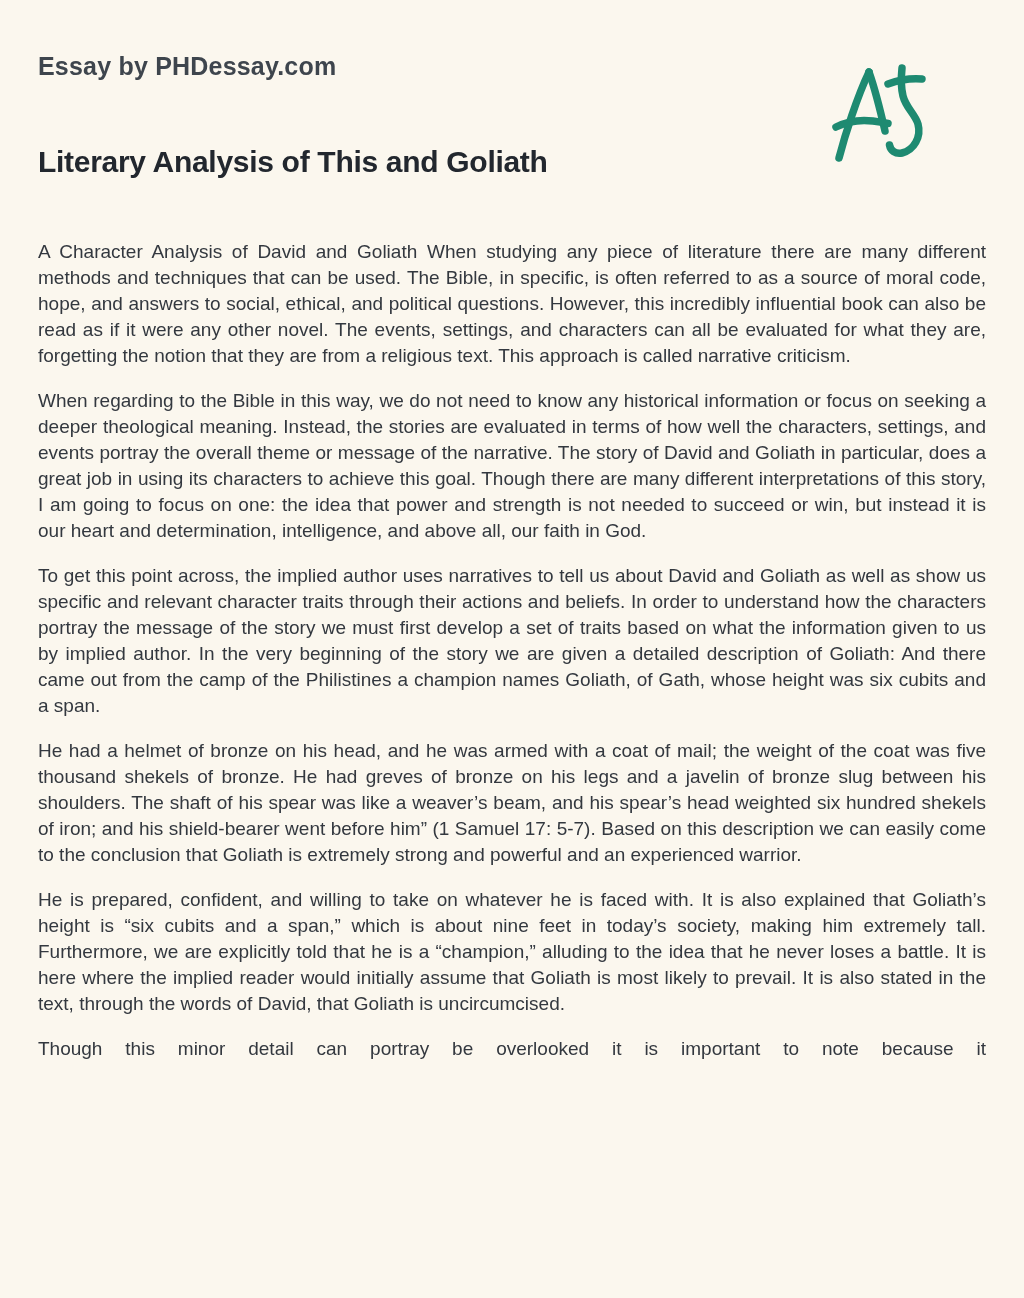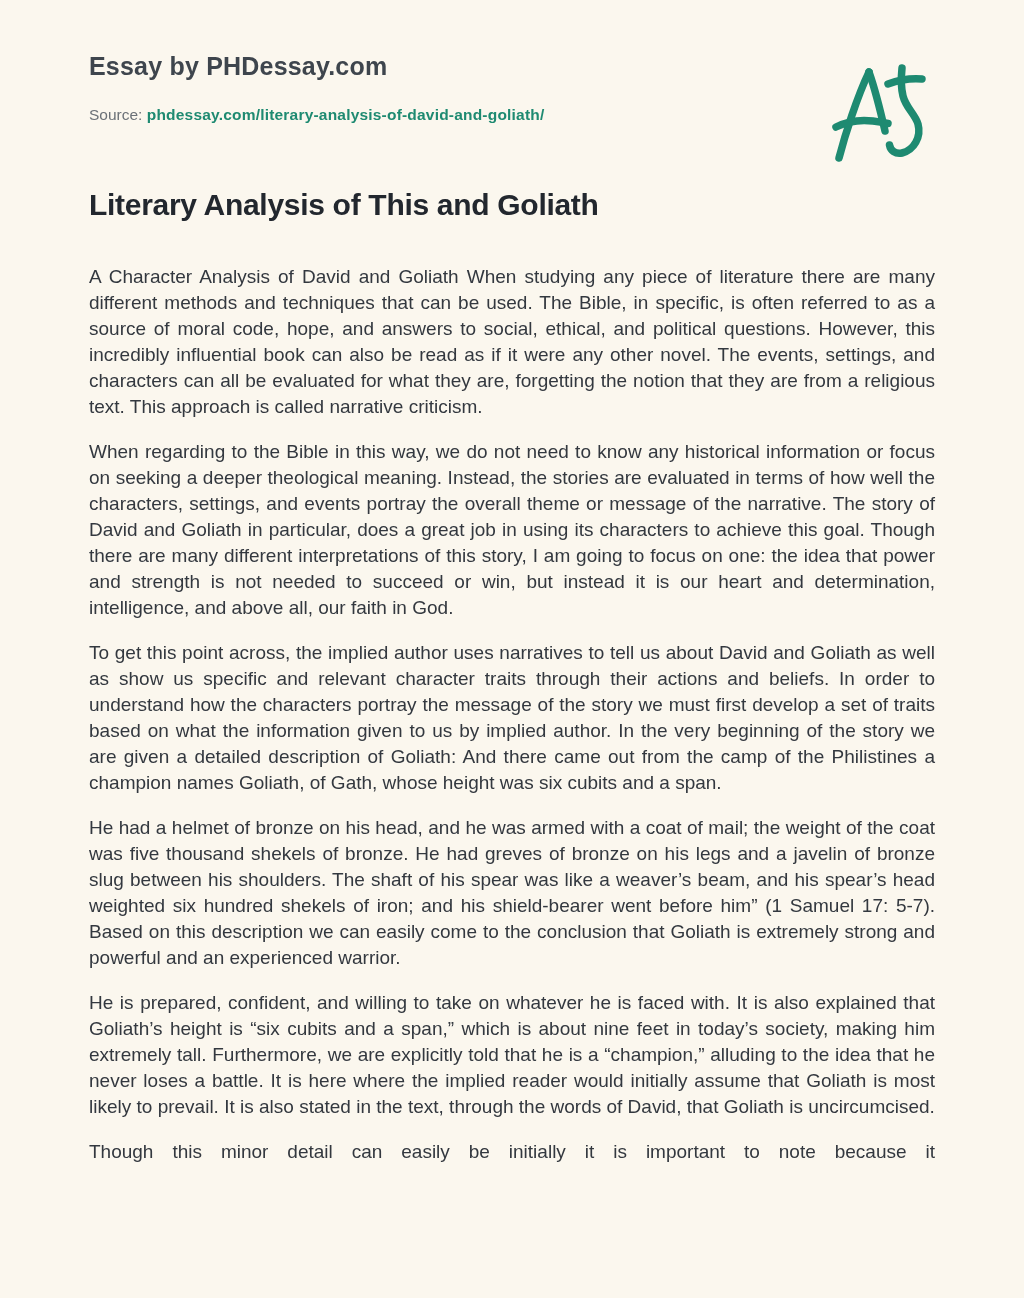--- a/index.html
+++ b/index.html
@@ -15,21 +15,21 @@
     width: 1024px;
     background: var(--bg);
     font-family: "Liberation Sans", sans-serif;
   }
   .page {
     position: relative;
     width: 1024px;
     height: 1298px;
     overflow: hidden;
     background: var(--bg);
-    padding: 0 89px;
+    padding: 0 38px;
   }
   .header-title {
     padding-top: 52px;
     font-size: 25px;
     font-weight: bold;
     color: var(--head);
     letter-spacing: 0.2px;
   }
   .source-row {
     margin-top: 25px;
@@ -58,21 +58,21 @@
     stroke-linejoin: round;
   }
   .essay-title {
     margin-top: 64px;
     font-size: 30px;
     font-weight: bold;
     color: var(--title);
     letter-spacing: -0.3px;
   }
   .essay-body {
-    margin-top: 42px;
+    margin-top: 60px;
   }
   .essay-body p {
     font-size: 19px;
     line-height: 26px;
     color: var(--ink);
     text-align: justify;
     margin-bottom: 19px;
   }
   .essay-body p.clipped {
     height: 26px;
@@ -81,24 +81,20 @@
     margin-bottom: 0;
   }
 </style>
 </head>
 <body>
 
 <div class="page">
 
   <div class="header-title">Essay by PHDessay.com</div>
 
-  <div class="source-row">
-    <span>Source:</span>
-    <a href="#" class="source-link">phdessay.com/literary-analysis-of-david-and-goliath/</a>
-  </div>
 
   <div class="logo">
     <svg viewBox="0 0 100 110" aria-hidden="true">
 
       <path d="M 9 101 C 15 78 27 40 39 15"></path>
 
       <path d="M 39 15 C 45 32 50 52 55 74"></path>
 
       <path d="M 6 70 C 18 64 31 62.5 43 64 C 49 64.8 53 65.5 58 66.5"></path>
 
@@ -109,16 +105,16 @@
   </div>
 
   <h1 class="essay-title">Literary Analysis of This and Goliath</h1>
 
   <div class="essay-body">
     <p>A Character Analysis of David and Goliath When studying any piece of literature there are many different methods and techniques that can be used. The Bible, in specific, is often referred to as a source of moral code, hope, and answers to social, ethical, and political questions. However, this incredibly influential book can also be read as if it were any other novel. The events, settings, and characters can all be evaluated for what they are, forgetting the notion that they are from a religious text. This approach is called narrative criticism.</p>
     <p>When regarding to the Bible in this way, we do not need to know any historical information or focus on seeking a deeper theological meaning. Instead, the stories are evaluated in terms of how well the characters, settings, and events portray the overall theme or message of the narrative. The story of David and Goliath in particular, does a great job in using its characters to achieve this goal. Though there are many different interpretations of this story, I am going to focus on one: the idea that power and strength is not needed to succeed or win, but instead it is our heart and determination, intelligence, and above all, our faith in God.</p>
     <p>To get this point across, the implied author uses narratives to tell us about David and Goliath as well as show us specific and relevant character traits through their actions and beliefs. In order to understand how the characters portray the message of the story we must first develop a set of traits based on what the information given to us by implied author. In the very beginning of the story we are given a detailed description of Goliath: And there came out from the camp of the Philistines a champion names Goliath, of Gath, whose height was six cubits and a span.</p>
     <p>He had a helmet of bronze on his head, and he was armed with a coat of mail; the weight of the coat was five thousand shekels of bronze. He had greves of bronze on his legs and a javelin of bronze slug between his shoulders. The shaft of his spear was like a weaver’s beam, and his spear’s head weighted six hundred shekels of iron; and his shield-bearer went before him” (1 Samuel 17: 5-7). Based on this description we can easily come to the conclusion that Goliath is extremely strong and powerful and an experienced warrior.</p>
     <p>He is prepared, confident, and willing to take on whatever he is faced with. It is also explained that Goliath’s height is “six cubits and a span,” which is about nine feet in today’s society, making him extremely tall. Furthermore, we are explicitly told that he is a “champion,” alluding to the idea that he never loses a battle. It is here where the implied reader would initially assume that Goliath is most likely to prevail. It is also stated in the text, through the words of David, that Goliath is uncircumcised.</p>
-    <p class="clipped">Though this minor detail can easily be initially it is important to note because it</p>
+    <p class="clipped">Though this minor detail can portray be overlooked it is important to note because it</p>
   </div>
 
 </div>
 
 </body></html>

